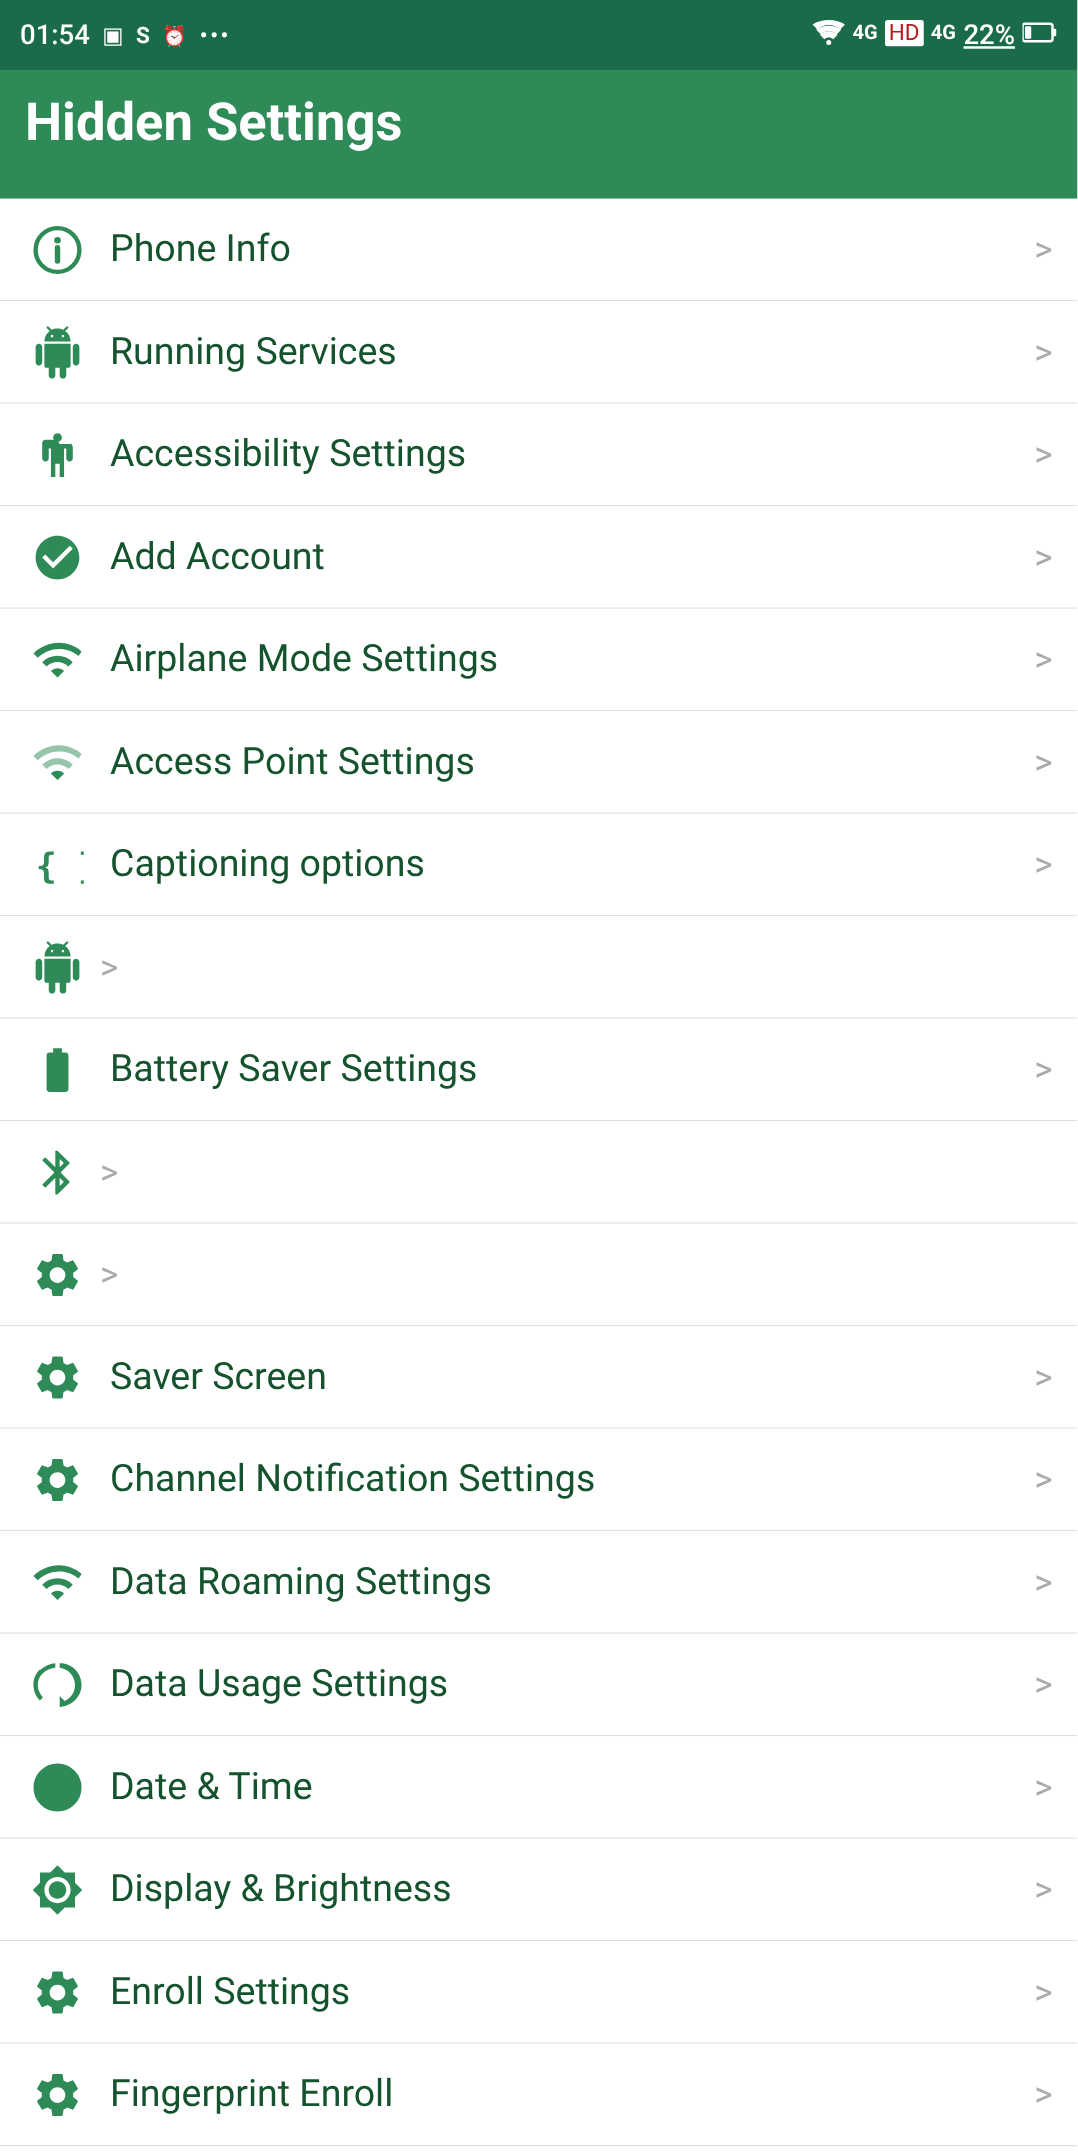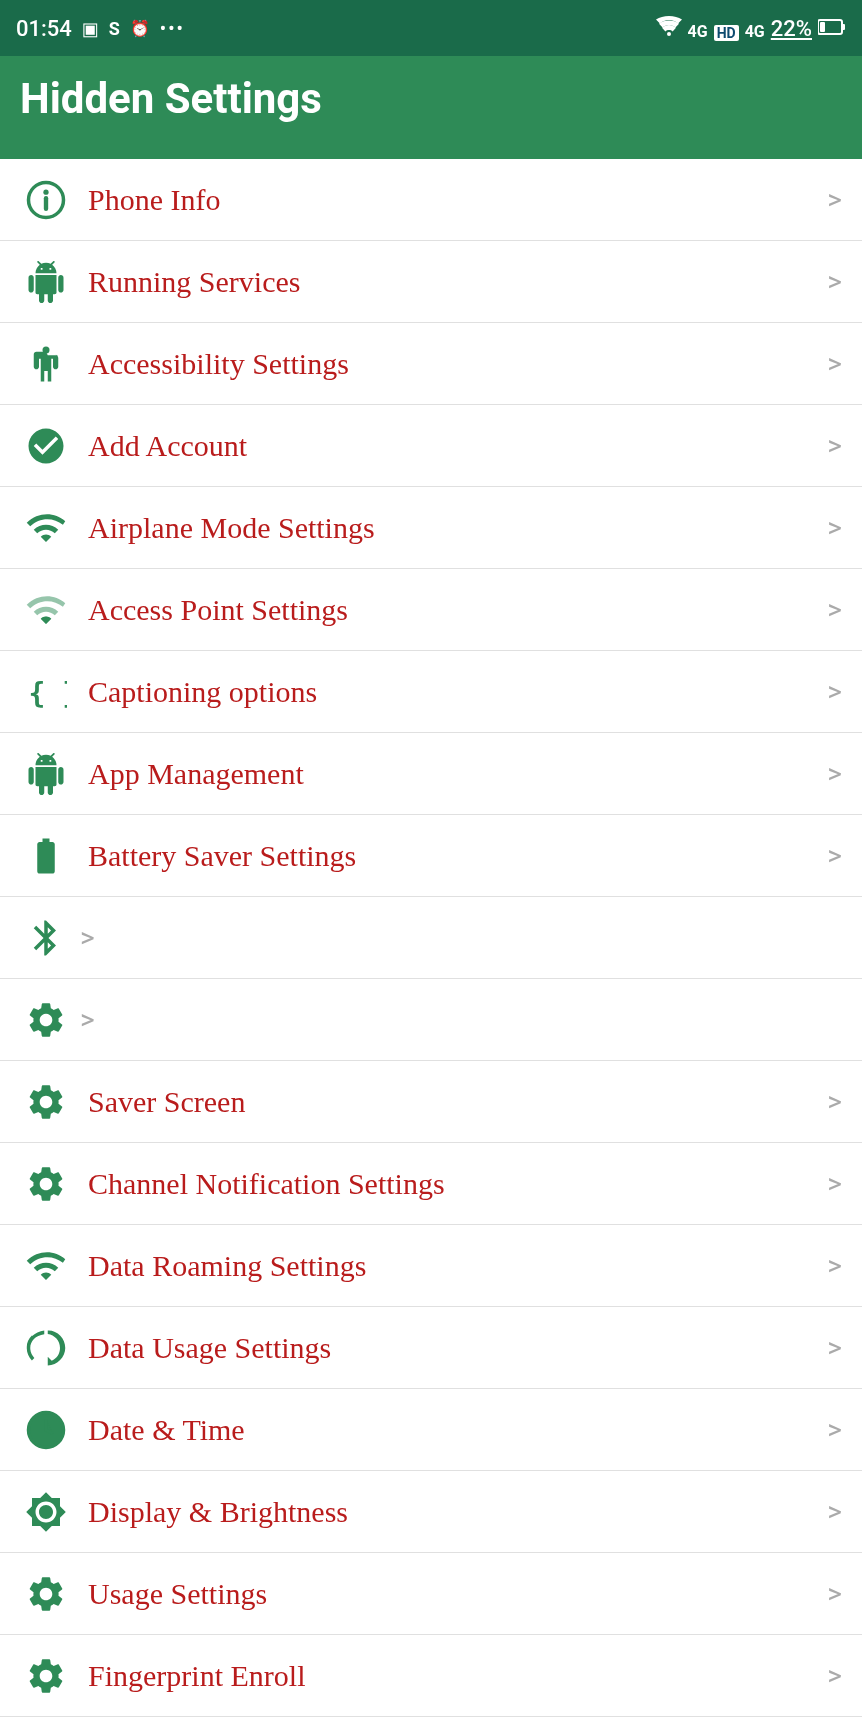--- a/index.html
+++ b/index.html
@@ -19,21 +19,21 @@
       color: #fff;
       display: flex;
       justify-content: space-between;
       align-items: center;
       padding: 0 16px;
       height: 56px;
       font-size: 22px;
       font-weight: 500;
     }
     .status-left { display: flex; align-items: center; gap: 10px; }
-    .status-right { display: flex; align-items: flex-end; gap: 6px; font-size: 20px; }
+    .status-right { display: flex; align-items: flex-start; gap: 6px; font-size: 20px; }
 
     
     .app-header {
       background: #2e8b57;
       padding: 18px 20px 36px 20px;
       min-height: 90px;
       display: flex;
       align-items: center;
     }
     .app-title {
@@ -64,24 +64,23 @@
       align-items: center;
       justify-content: center;
       flex-shrink: 0;
       color: #2e8b57;
       font-size: 34px;
     }
 
     .item-label {
       flex: 1;
       font-size: 30px;
-      color: #b91c1c;
+      color: #14532d;
       margin-left: 16px;
       font-weight: 400;
-      font-family: Liberation Serif, serif;
     }
 
     .item-chevron {
       color: #aaa;
       font-size: 28px;
       margin-left: 8px;
     }
 
     
     .icon-svg {
@@ -106,21 +105,21 @@
 
     <span style="font-size:20px;">
       <svg width="26" height="20" viewBox="0 0 26 20" fill="white">
         <path d="M13 4C9.5 4 6.3 5.3 3.9 7.5L0 3.6C3.5 1.3 8 0 13 0s9.5 1.3 13 3.6L22.1 7.5C19.7 5.3 16.5 4 13 4z"></path>
         <path d="M13 9c-2.5 0-4.7 0.9-6.4 2.4L3 7.7C5.6 5.7 9.2 4.5 13 4.5s7.4 1.2 10 3.2l-3.6 3.7C17.7 9.9 15.5 9 13 9z"></path>
         <path d="M13 14c-1.4 0-2.7 0.5-3.6 1.4L6 11.8C7.8 10.1 10.3 9 13 9s5.2 1.1 7 2.8l-3.4 3.6C15.7 14.5 14.4 14 13 14z"></path>
         <circle cx="13" cy="18" r="2"></circle>
       </svg>
     </span>
     <span style="font-size:16px; font-weight:bold;">4G</span>
-    <span style="font-size:14px; font-weight:bold; background:#fff; color:#0c4a6e; padding:0 3px; border-radius:2px;">HD</span>
+    <span style="font-size:18px; font-weight:normal; background:#fff; color:#b91c1c; padding:0 3px; border-radius:2px;">HD</span>
     <span style="font-size:16px; font-weight:bold;">4G</span>
     <span style="font-size:22px;text-decoration:underline;">22%</span>
     <span>
       <svg width="28" height="18" viewBox="0 0 28 18" fill="white">
         <rect x="0" y="2" width="24" height="14" rx="2" fill="none" stroke="white" stroke-width="2"></rect>
         <rect x="24" y="6" width="3" height="6" rx="1" fill="white"></rect>
         <rect x="2" y="4" width="5" height="10" rx="1" fill="white"></rect>
       </svg>
     </span>
   </div>
@@ -197,21 +196,20 @@
     </div>
     <span class="item-label">Captioning options</span>
     <span class="item-chevron">&gt;</span>
   </li>
     <li class="settings-item">
     <div class="item-icon">
       <svg class="icon-svg" viewBox="0 0 24 24" fill="#2e8b57">
           <path d="M6 18c0 .55.45 1 1 1h1v3.5c0 .83.67 1.5 1.5 1.5s1.5-.67 1.5-1.5V19h2v3.5c0 .83.67 1.5 1.5 1.5s1.5-.67 1.5-1.5V19h1c.55 0 1-.45 1-1V8H6v10zM3.5 8C2.67 8 2 8.67 2 9.5v7c0 .83.67 1.5 1.5 1.5S5 17.33 5 16.5v-7C5 8.67 4.33 8 3.5 8zm17 0c-.83 0-1.5.67-1.5 1.5v7c0 .83.67 1.5 1.5 1.5s1.5-.67 1.5-1.5v-7c0-.83-.67-1.5-1.5-1.5zm-4.97-5.84l1.3-1.3c.2-.2.2-.51 0-.71-.2-.2-.51-.2-.71 0l-1.48 1.48C13.85 1.23 12.95 1 12 1c-.96 0-1.86.23-2.66.63L7.85.15c-.2-.2-.51-.2-.71 0-.2.2-.2.51 0 .71l1.31 1.31C6.97 3.26 6 5.01 6 7h12c0-1.99-.97-3.75-2.47-4.84zM10 5H9V4h1v1zm5 0h-1V4h1v1z"></path>
         </svg>
     </div>
-    <span class="item-label">App Management</span>
     <span class="item-chevron">&gt;</span>
   </li>
     <li class="settings-item">
     <div class="item-icon">
       <svg class="icon-svg" viewBox="0 0 24 24" fill="#2e8b57">
           <path d="M15.67 4H14V2h-4v2H8.33C7.6 4 7 4.6 7 5.33v15.33C7 21.4 7.6 22 8.33 22h7.33c.74 0 1.34-.6 1.34-1.33V5.33C17 4.6 16.4 4 15.67 4z"></path>
         </svg>
     </div>
     <span class="item-label">Battery Saver Settings</span>
     <span class="item-chevron">&gt;</span>
@@ -286,21 +284,21 @@
     </div>
     <span class="item-label">Display &amp; Brightness</span>
     <span class="item-chevron">&gt;</span>
   </li>
     <li class="settings-item">
     <div class="item-icon">
       <svg class="icon-svg" viewBox="0 0 24 24" fill="#2e8b57">
           <path d="M19.14,12.94c0.04-0.3,0.06-0.61,0.06-0.94c0-0.32-0.02-0.64-0.07-0.94l2.03-1.58c0.18-0.14,0.23-0.41,0.12-0.61 l-1.92-3.32c-0.12-0.22-0.37-0.29-0.59-0.22l-2.39,0.96c-0.5-0.38-1.03-0.7-1.62-0.94L14.4,2.81c-0.04-0.24-0.24-0.41-0.48-0.41 h-3.84c-0.24,0-0.43,0.17-0.47,0.41L9.25,5.35C8.66,5.59,8.12,5.92,7.63,6.29L5.24,5.33c-0.22-0.08-0.47,0-0.59,0.22L2.74,8.87 C2.62,9.08,2.66,9.34,2.86,9.48l2.03,1.58C4.84,11.36,4.8,11.69,4.8,12s0.02,0.64,0.07,0.94l-2.03,1.58 c-0.18,0.14-0.23,0.41-0.12,0.61l1.92,3.32c0.12,0.22,0.37,0.29,0.59,0.22l2.39-0.96c0.5,0.38,1.03,0.7,1.62,0.94l0.36,2.54 c0.05,0.24,0.24,0.41,0.48,0.41h3.84c0.24,0,0.44-0.17,0.47-0.41l0.36-2.54c0.59-0.24,1.13-0.56,1.62-0.94l2.39,0.96 c0.22,0.08,0.47,0,0.59-0.22l1.92-3.32c0.12-0.22,0.07-0.47-0.12-0.61L19.14,12.94z M12,15.6c-1.98,0-3.6-1.62-3.6-3.6 s1.62-3.6,3.6-3.6s3.6,1.62,3.6,3.6S13.98,15.6,12,15.6z"></path>
         </svg>
     </div>
-    <span class="item-label">Usage Settings</span>
+    <span class="item-label">Enroll Settings</span>
     <span class="item-chevron">&gt;</span>
   </li>
     <li class="settings-item">
     <div class="item-icon">
       <svg class="icon-svg" viewBox="0 0 24 24" fill="#2e8b57">
           <path d="M19.14,12.94c0.04-0.3,0.06-0.61,0.06-0.94c0-0.32-0.02-0.64-0.07-0.94l2.03-1.58c0.18-0.14,0.23-0.41,0.12-0.61 l-1.92-3.32c-0.12-0.22-0.37-0.29-0.59-0.22l-2.39,0.96c-0.5-0.38-1.03-0.7-1.62-0.94L14.4,2.81c-0.04-0.24-0.24-0.41-0.48-0.41 h-3.84c-0.24,0-0.43,0.17-0.47,0.41L9.25,5.35C8.66,5.59,8.12,5.92,7.63,6.29L5.24,5.33c-0.22-0.08-0.47,0-0.59,0.22L2.74,8.87 C2.62,9.08,2.66,9.34,2.86,9.48l2.03,1.58C4.84,11.36,4.8,11.69,4.8,12s0.02,0.64,0.07,0.94l-2.03,1.58 c-0.18,0.14-0.23,0.41-0.12,0.61l1.92,3.32c0.12,0.22,0.37,0.29,0.59,0.22l2.39-0.96c0.5,0.38,1.03,0.7,1.62,0.94l0.36,2.54 c0.05,0.24,0.24,0.41,0.48,0.41h3.84c0.24,0,0.44-0.17,0.47-0.41l0.36-2.54c0.59-0.24,1.13-0.56,1.62-0.94l2.39,0.96 c0.22,0.08,0.47,0,0.59-0.22l1.92-3.32c0.12-0.22,0.07-0.47-0.12-0.61L19.14,12.94z M12,15.6c-1.98,0-3.6-1.62-3.6-3.6 s1.62-3.6,3.6-3.6s3.6,1.62,3.6,3.6S13.98,15.6,12,15.6z"></path>
         </svg>
     </div>
     <span class="item-label">Fingerprint Enroll</span>
     <span class="item-chevron">&gt;</span>

